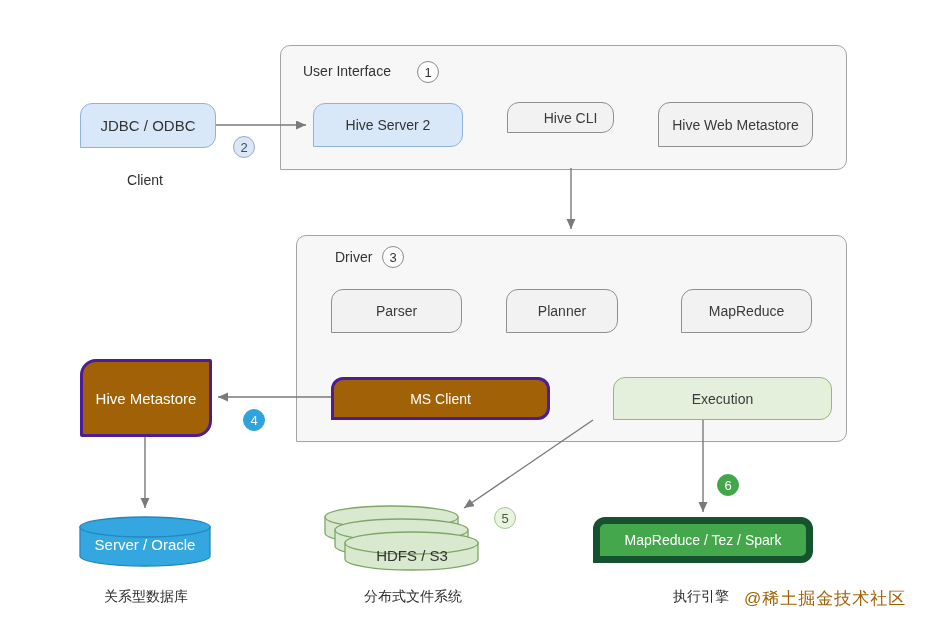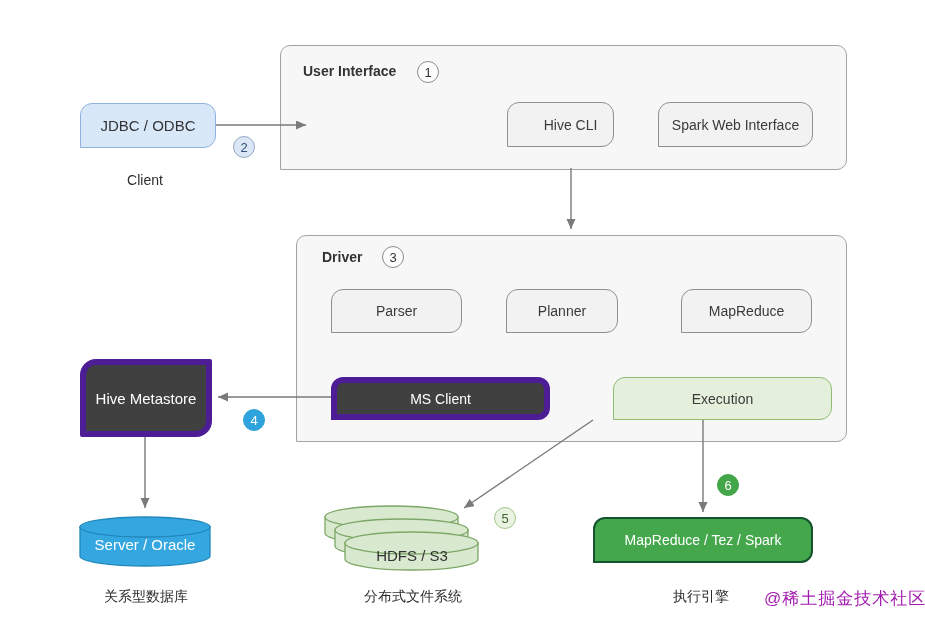--- a/index.html
+++ b/index.html
@@ -3,52 +3,52 @@
 <meta charset="utf-8">
 <style>
   html,body{margin:0;padding:0;background:#fff;}
   #stage{position:relative;width:925px;height:626px;background:#ffffff;overflow:hidden;
          font-family:"Liberation Sans","DejaVu Sans",sans-serif;color:#3a3a3a;}
   
   .container{position:absolute;background:#f7f7f7;border:1px solid #a3a3a3;
              border-radius:10px 10px 10px 0;z-index:1;}
   #ui-container{left:280px;top:45px;width:565px;height:123px;}
   #driver-container{left:296px;top:235px;width:549px;height:205px;}
-  .container-title{position:absolute;font-size:14px;color:#333;z-index:3;font-weight:bold;}
+  .container-title{position:absolute;font-size:14px;color:#333;z-index:3;}
   #ui-title{left:303px;top:63px;}
-  #driver-title{left:322px;top:249px;}
+  #driver-title{left:335px;top:249px;}
   
   .node{position:absolute;display:flex;align-items:center;justify-content:center;
         font-size:14px;border-radius:12px 12px 12px 0;box-sizing:border-box;z-index:3;}
   .gray{background:#f2f2f2;border:1px solid #8f8f8f;color:#3a3a3a;}
   .lblue{background:#d9e8f8;border:1px solid #8fb3dc;color:#333;}
-  .sblue{background:#404040;border:6px solid #4c1d95;color:#fff;}
+  .sblue{background:#a16207;border:3px solid #4c1d95;color:#fff;}
   .lgreen{background:#e5f0dc;border:1px solid #8fbd72;color:#3a3a3a;}
-  .sgreen{background:#45a74b;border:2px solid #14532d;color:#fff;text-align:right;}
+  .sgreen{background:#45a74b;border:7px solid #14532d;color:#fff;text-align:right;}
   #node-jdbc{left:80px;top:103px;width:136px;height:45px;font-size:15px;text-align:center;}
   #node-hive-server2{left:313px;top:103px;width:150px;height:44px;}
-  #node-hive-cli{left:507px;top:102px;width:107px;height:45px;padding-left:20px;}
+  #node-hive-cli{left:507px;top:102px;width:107px;height:31px;padding-left:20px;}
   #node-hive-web{left:658px;top:102px;width:155px;height:45px;}
   #node-parser{left:331px;top:289px;width:131px;height:44px;}
   #node-planner{left:506px;top:289px;width:112px;height:44px;}
   #node-optimizer{left:681px;top:289px;width:131px;height:44px;}
   #node-ms-client{left:331px;top:377px;width:219px;height:43px;}
   #node-execution{left:593px;top:377px;width:219px;height:43px;margin-left:20px;}
   #node-metastore{left:80px;top:359px;width:132px;height:78px;font-size:15px;
                   border-radius:16px 2px 16px 2px;}
   #node-mapreduce{left:593px;top:517px;width:220px;height:46px;}
   
   .caption{position:absolute;font-size:14px;color:#2e2e2e;z-index:3;white-space:nowrap;
            transform:translateX(-50%);}
   #caption-client{left:145px;top:172px;}
   #caption-rdbms{left:146px;top:588px;}
   #caption-dfs{left:413px;top:588px;}
   #caption-engine{left:701px;top:588px;}
-  #watermark{position:absolute;left:744px;top:587px;font-size:17px;color:#a21caf;
-             letter-spacing:1px;z-index:3;white-space:nowrap;margin-left:20px;}
+  #watermark{position:absolute;left:744px;top:587px;font-size:17px;color:#a16207;
+             letter-spacing:1px;z-index:3;white-space:nowrap;}
   
   .cyl-label{position:absolute;z-index:3;transform:translateX(-50%);white-space:nowrap;}
   #label-mysql{left:145px;top:536px;color:#fff;font-size:15px;}
   #label-hdfs{left:412px;top:547px;color:#333;font-size:15px;}
   
   .badge{position:absolute;width:22px;height:22px;border-radius:50%;z-index:4;
          display:flex;align-items:center;justify-content:center;font-size:13px;
          box-sizing:border-box;}
   #badge-1{left:417px;top:61px;background:#fdfdfd;border:1px solid #8c8c8c;color:#333;}
   #badge-2{left:233px;top:136px;background:#dce7f6;border:1px solid #97a9c7;color:#2f4f7a;}
@@ -93,22 +93,23 @@
       <line x1="145" y1="437" x2="145" y2="508" marker-end="url(#arr)"></line>
       <line x1="593" y1="420" x2="464" y2="508" marker-end="url(#arr)"></line>
       <line x1="703" y1="420" x2="703" y2="512" marker-end="url(#arr)"></line>
     </g>
   </svg>
 
   <div class="container-title" id="ui-title">User Interface</div>
   <div class="container-title" id="driver-title">Driver</div>
 
   <div class="node lblue" id="node-jdbc">JDBC / ODBC</div>
+  <div class="node lblue" id="node-hive-server2">Hive Server 2</div>
   <div class="node gray" id="node-hive-cli">Hive CLI</div>
-  <div class="node gray" id="node-hive-web">Spark Web Interface</div>
+  <div class="node gray" id="node-hive-web">Hive Web Metastore</div>
   <div class="node gray" id="node-parser">Parser</div>
   <div class="node gray" id="node-planner">Planner</div>
   <div class="node gray" id="node-optimizer">MapReduce</div>
   <div class="node sblue" id="node-ms-client">MS Client</div>
   <div class="node lgreen" id="node-execution">Execution</div>
   <div class="node sblue" id="node-metastore">Hive Metastore</div>
   <div class="node sgreen" id="node-mapreduce">MapReduce / Tez / Spark</div>
 
   <div class="cyl-label" id="label-mysql">Server / Oracle</div>
   <div class="cyl-label" id="label-hdfs">HDFS / S3</div>

